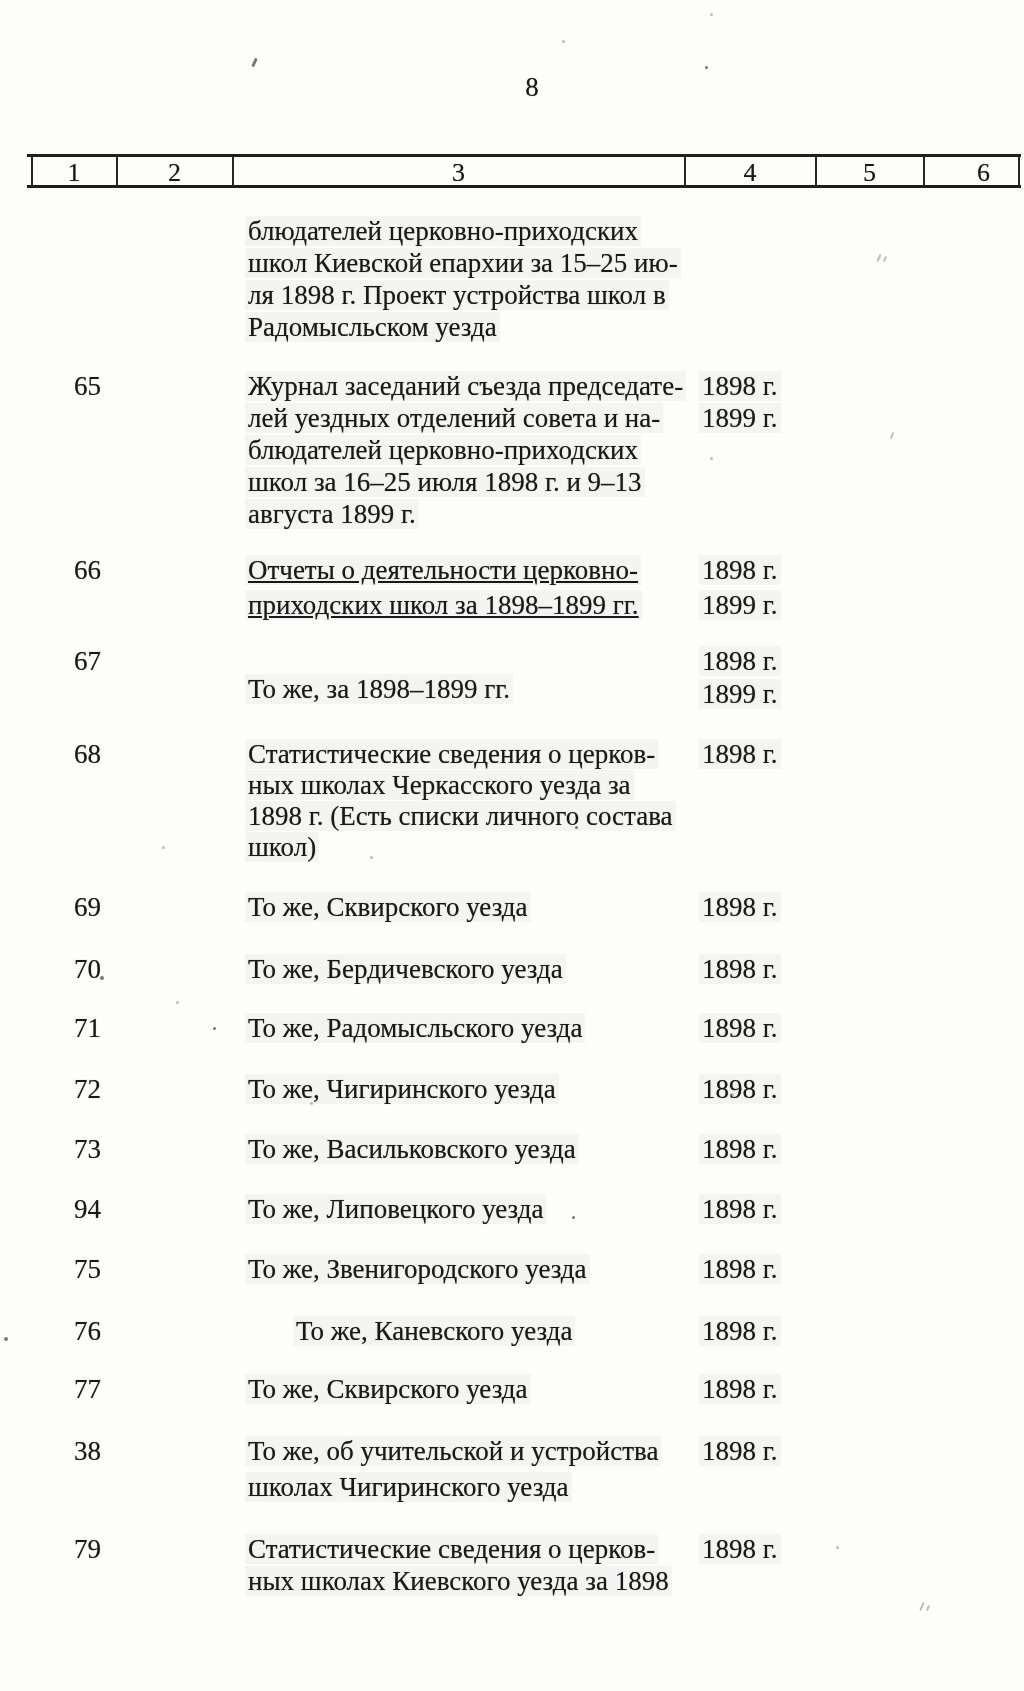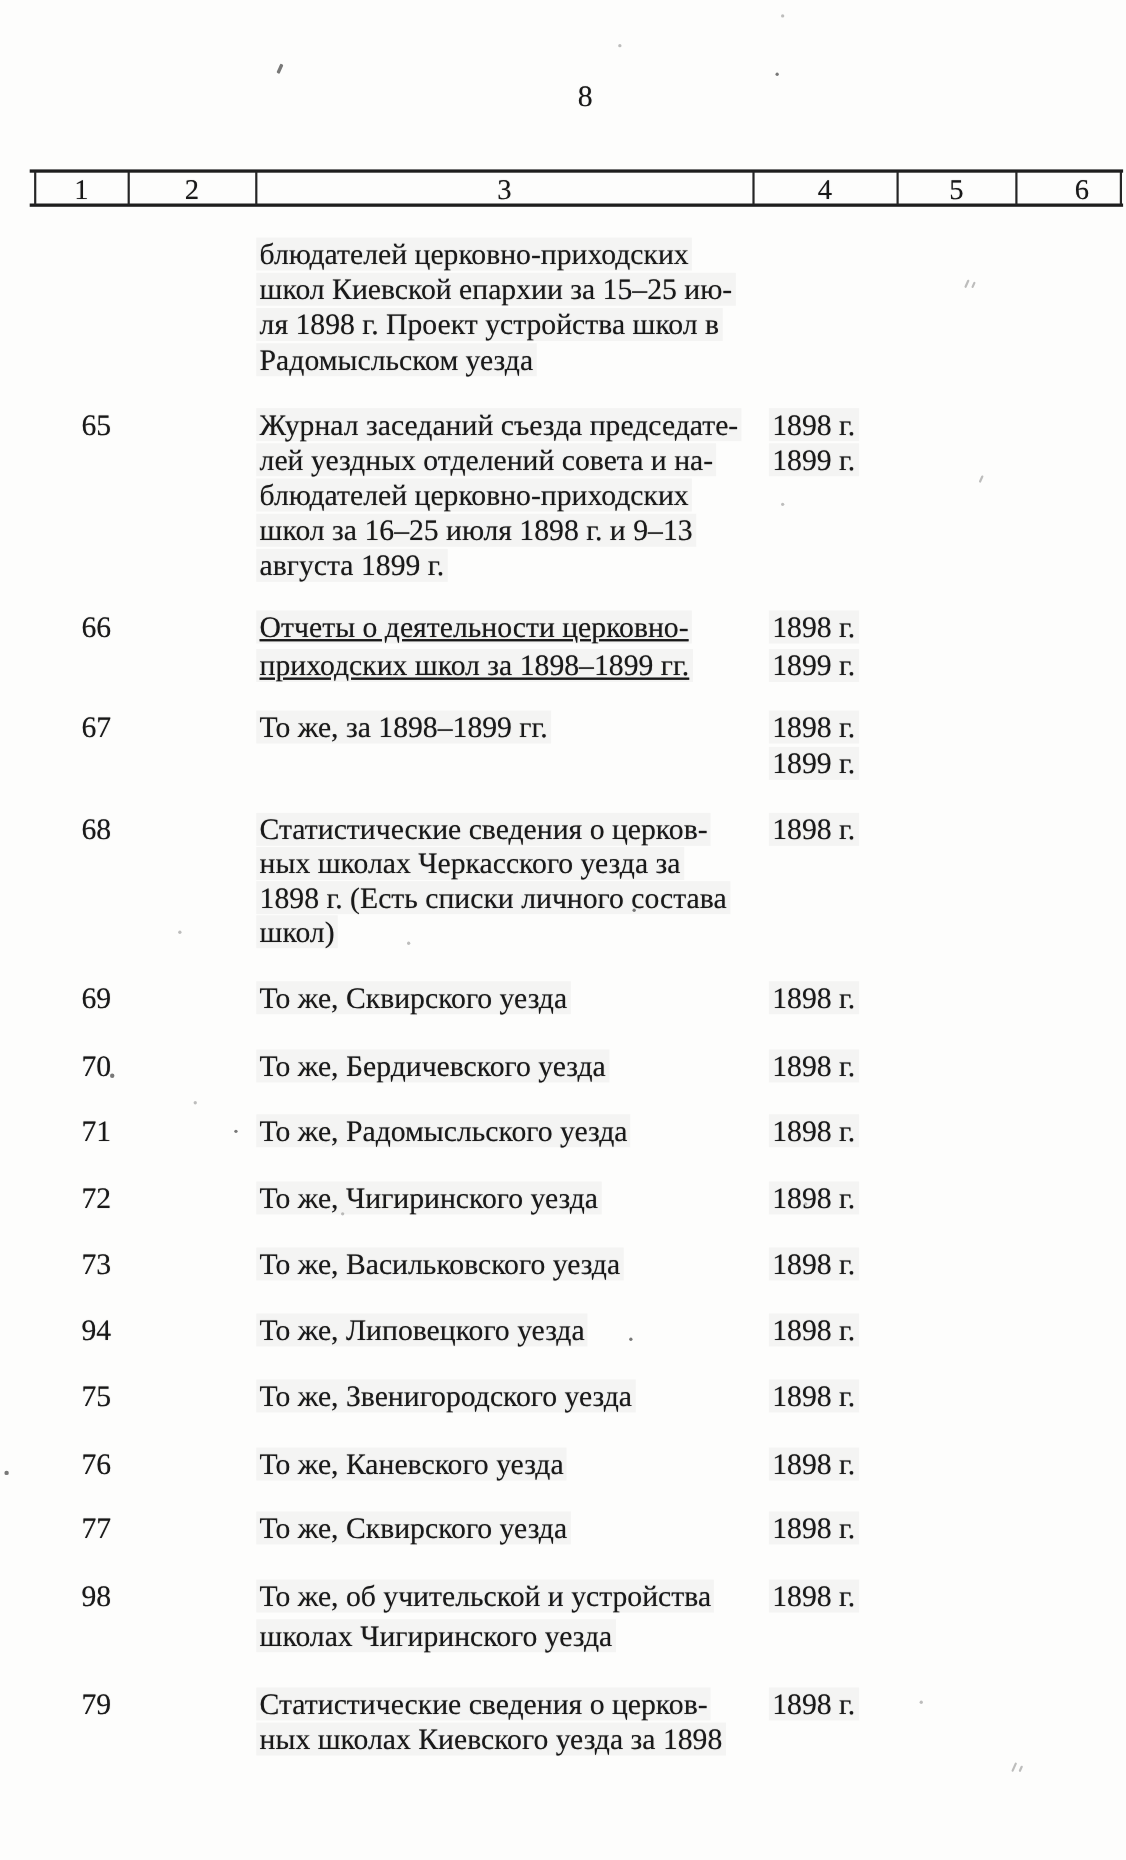--- a/index.html
+++ b/index.html
@@ -30,21 +30,21 @@
     position: absolute; top: 160px; height: 26px;
     font-size: 26px; line-height: 26px; text-align: center;
     text-shadow: 0 0 0.7px rgba(25,25,25,0.55);
   }
 
   
   .row { position: absolute; left: 0; width: 1024px; }
   .row > div { position: absolute; top: 0; white-space: pre; font-size: 27px;
                text-shadow: 0 0 0.8px rgba(25,25,25,0.55); }
   .cell-no   { left: 74px;  width: 80px; }
-  .cell-desc { left: 236px; width: 480px; }
+  .cell-desc { left: 248px; width: 480px; }
   .cell-date { left: 702px; width: 140px; }
 
   
   .ln { background: rgba(165,165,165,0.10); padding: 0 3px; margin-left: -3px; }
 
   
   .speck { position: absolute; background: rgba(75,75,75,0.75); border-radius: 50%; }
   .speck.faint { background: rgba(110,110,110,0.45); }
   .speck.tick { border-radius: 1px; transform: rotate(24deg); }
 </style>
@@ -92,21 +92,21 @@
     </div>
     <div class="row" style="top: 553px;">
       <div class="cell-no" style="line-height: 35px;">66</div>
       <div class="cell-desc" style="line-height: 35px; text-decoration: underline;"><span class="ln">Отчеты о деятельности церковно-</span>
 <span class="ln">приходских школ за 1898–1899 гг.</span></div>
       <div class="cell-date" style="line-height: 35px;"><span class="ln">1898 г.</span>
 <span class="ln">1899 г.</span></div>
     </div>
     <div class="row" style="top: 645px;">
       <div class="cell-no" style="line-height: 33px;">67</div>
-      <div class="cell-desc" style="line-height: 33px;"><span class="ln">То же, за 1898–1899 гг.</span></div>
+      <div class="cell-desc" style="line-height: 33px; margin-top: 28px;"><span class="ln">То же, за 1898–1899 гг.</span></div>
       <div class="cell-date" style="line-height: 33px;"><span class="ln">1898 г.</span>
 <span class="ln">1899 г.</span></div>
     </div>
     <div class="row" style="top: 739px;">
       <div class="cell-no" style="line-height: 31px;">68</div>
       <div class="cell-desc" style="line-height: 31px;"><span class="ln">Статистические сведения о церков-</span>
 <span class="ln">ных школах Черкасского уезда за</span>
 <span class="ln">1898 г. (Есть списки личного состава</span>
 <span class="ln">школ)</span></div>
       <div class="cell-date" style="line-height: 31px;"><span class="ln">1898 г.</span></div>
@@ -141,30 +141,30 @@
       <div class="cell-desc" style="line-height: 32px; font-family: Liberation Serif, serif;"><span class="ln">То же, Липовецкого уезда</span></div>
       <div class="cell-date" style="line-height: 32px;"><span class="ln">1898 г.</span></div>
     </div>
     <div class="row" style="top: 1253px;">
       <div class="cell-no" style="line-height: 32px;">75</div>
       <div class="cell-desc" style="line-height: 32px;"><span class="ln">То же, Звенигородского уезда</span></div>
       <div class="cell-date" style="line-height: 32px;"><span class="ln">1898 г.</span></div>
     </div>
     <div class="row" style="top: 1315px;">
       <div class="cell-no" style="line-height: 32px;">76</div>
-      <div class="cell-desc" style="line-height: 32px;"><span class="ln">То же, Каневского уезда</span></div>
+      <div class="cell-desc" style="line-height: 32px; margin-left: 48px;"><span class="ln">То же, Каневского уезда</span></div>
       <div class="cell-date" style="line-height: 32px;"><span class="ln">1898 г.</span></div>
     </div>
     <div class="row" style="top: 1373px;">
       <div class="cell-no" style="line-height: 32px;">77</div>
       <div class="cell-desc" style="line-height: 32px;"><span class="ln">То же, Сквирского уезда</span></div>
       <div class="cell-date" style="line-height: 32px;"><span class="ln">1898 г.</span></div>
     </div>
     <div class="row" style="top: 1433px;">
-      <div class="cell-no" style="line-height: 36px;">98</div>
+      <div class="cell-no" style="line-height: 36px;">38</div>
       <div class="cell-desc" style="line-height: 36px;"><span class="ln">То же, об учительской и устройства</span>
 <span class="ln">школах Чигиринского уезда</span></div>
       <div class="cell-date" style="line-height: 36px;"><span class="ln">1898 г.</span></div>
     </div>
     <div class="row" style="top: 1533px;">
       <div class="cell-no" style="line-height: 32px;">79</div>
       <div class="cell-desc" style="line-height: 32px;"><span class="ln">Статистические сведения о церков-</span>
 <span class="ln">ных школах Киевского уезда за 1898</span></div>
       <div class="cell-date" style="line-height: 32px;"><span class="ln">1898 г.</span></div>
     </div>

